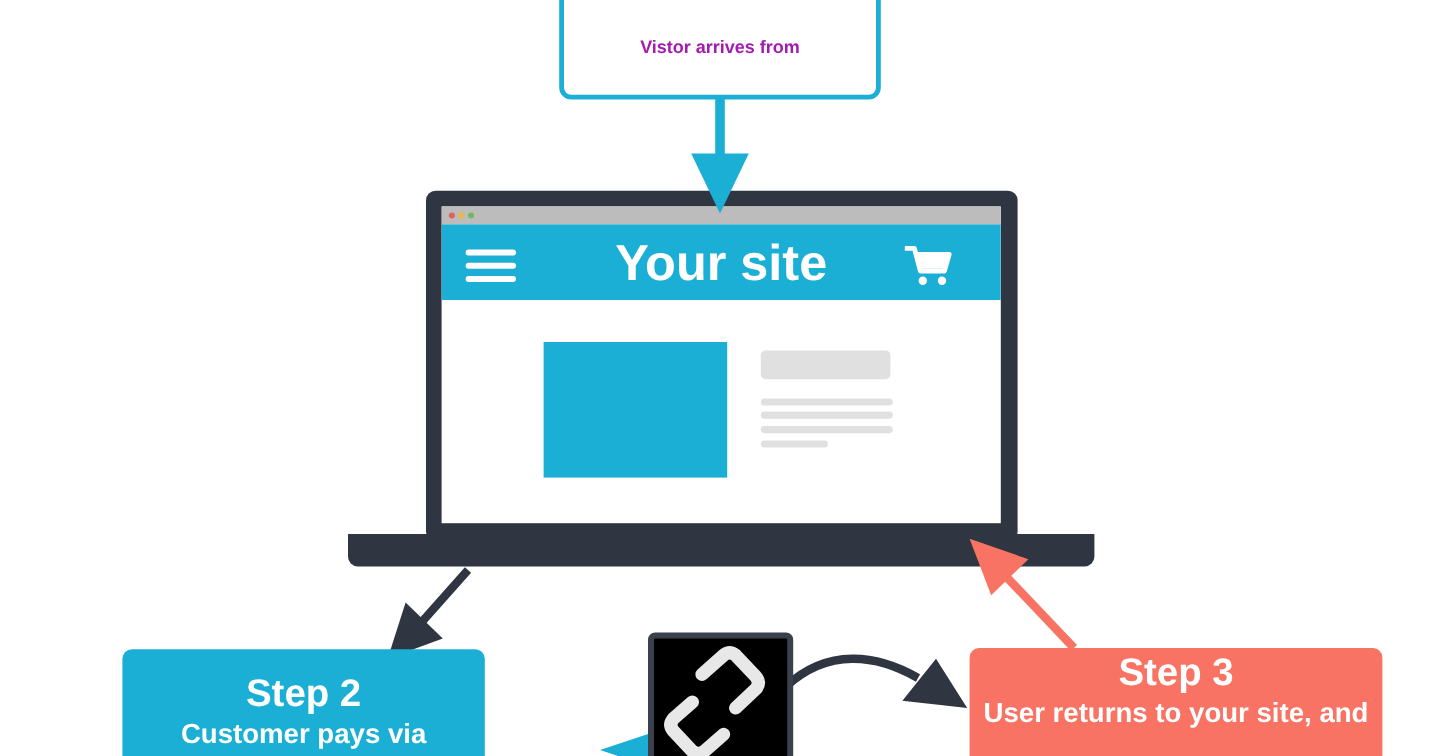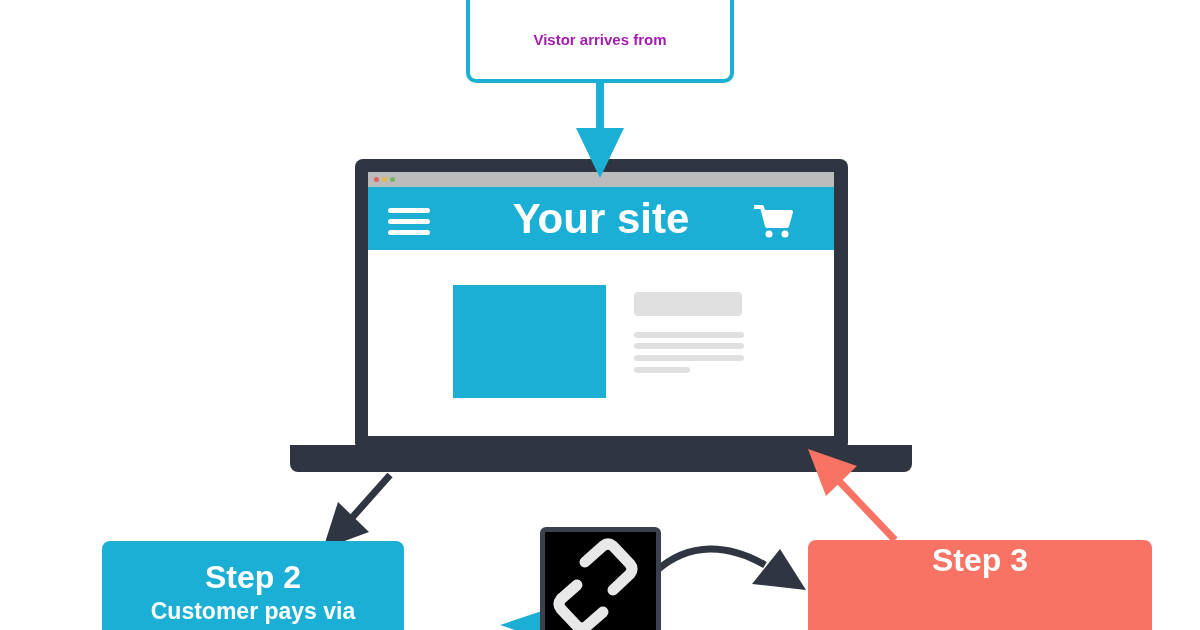--- a/index.html
+++ b/index.html
@@ -125,13 +125,14 @@
     <path d="M58 50 L42 64 Q37 68 32 64 L16 47 Q12 42 16 37 L32 23" fill="none" stroke="#e8e8e8" stroke-width="11" stroke-linecap="round" stroke-linejoin="round" transform="translate(0,30)"></path>
   </svg>
 </div>
 
 <div class="abs step-box step2">
   <div class="step-title">Step 2</div>
   <div class="step-desc">Customer pays via</div>
 </div>
 <div class="abs step-box step3">
   <div class="step-title" style="margin-top:4px;">Step 3</div>
+  <div class="step-desc">User returns to your site, and</div>
 </div>
 
 </body></html>

